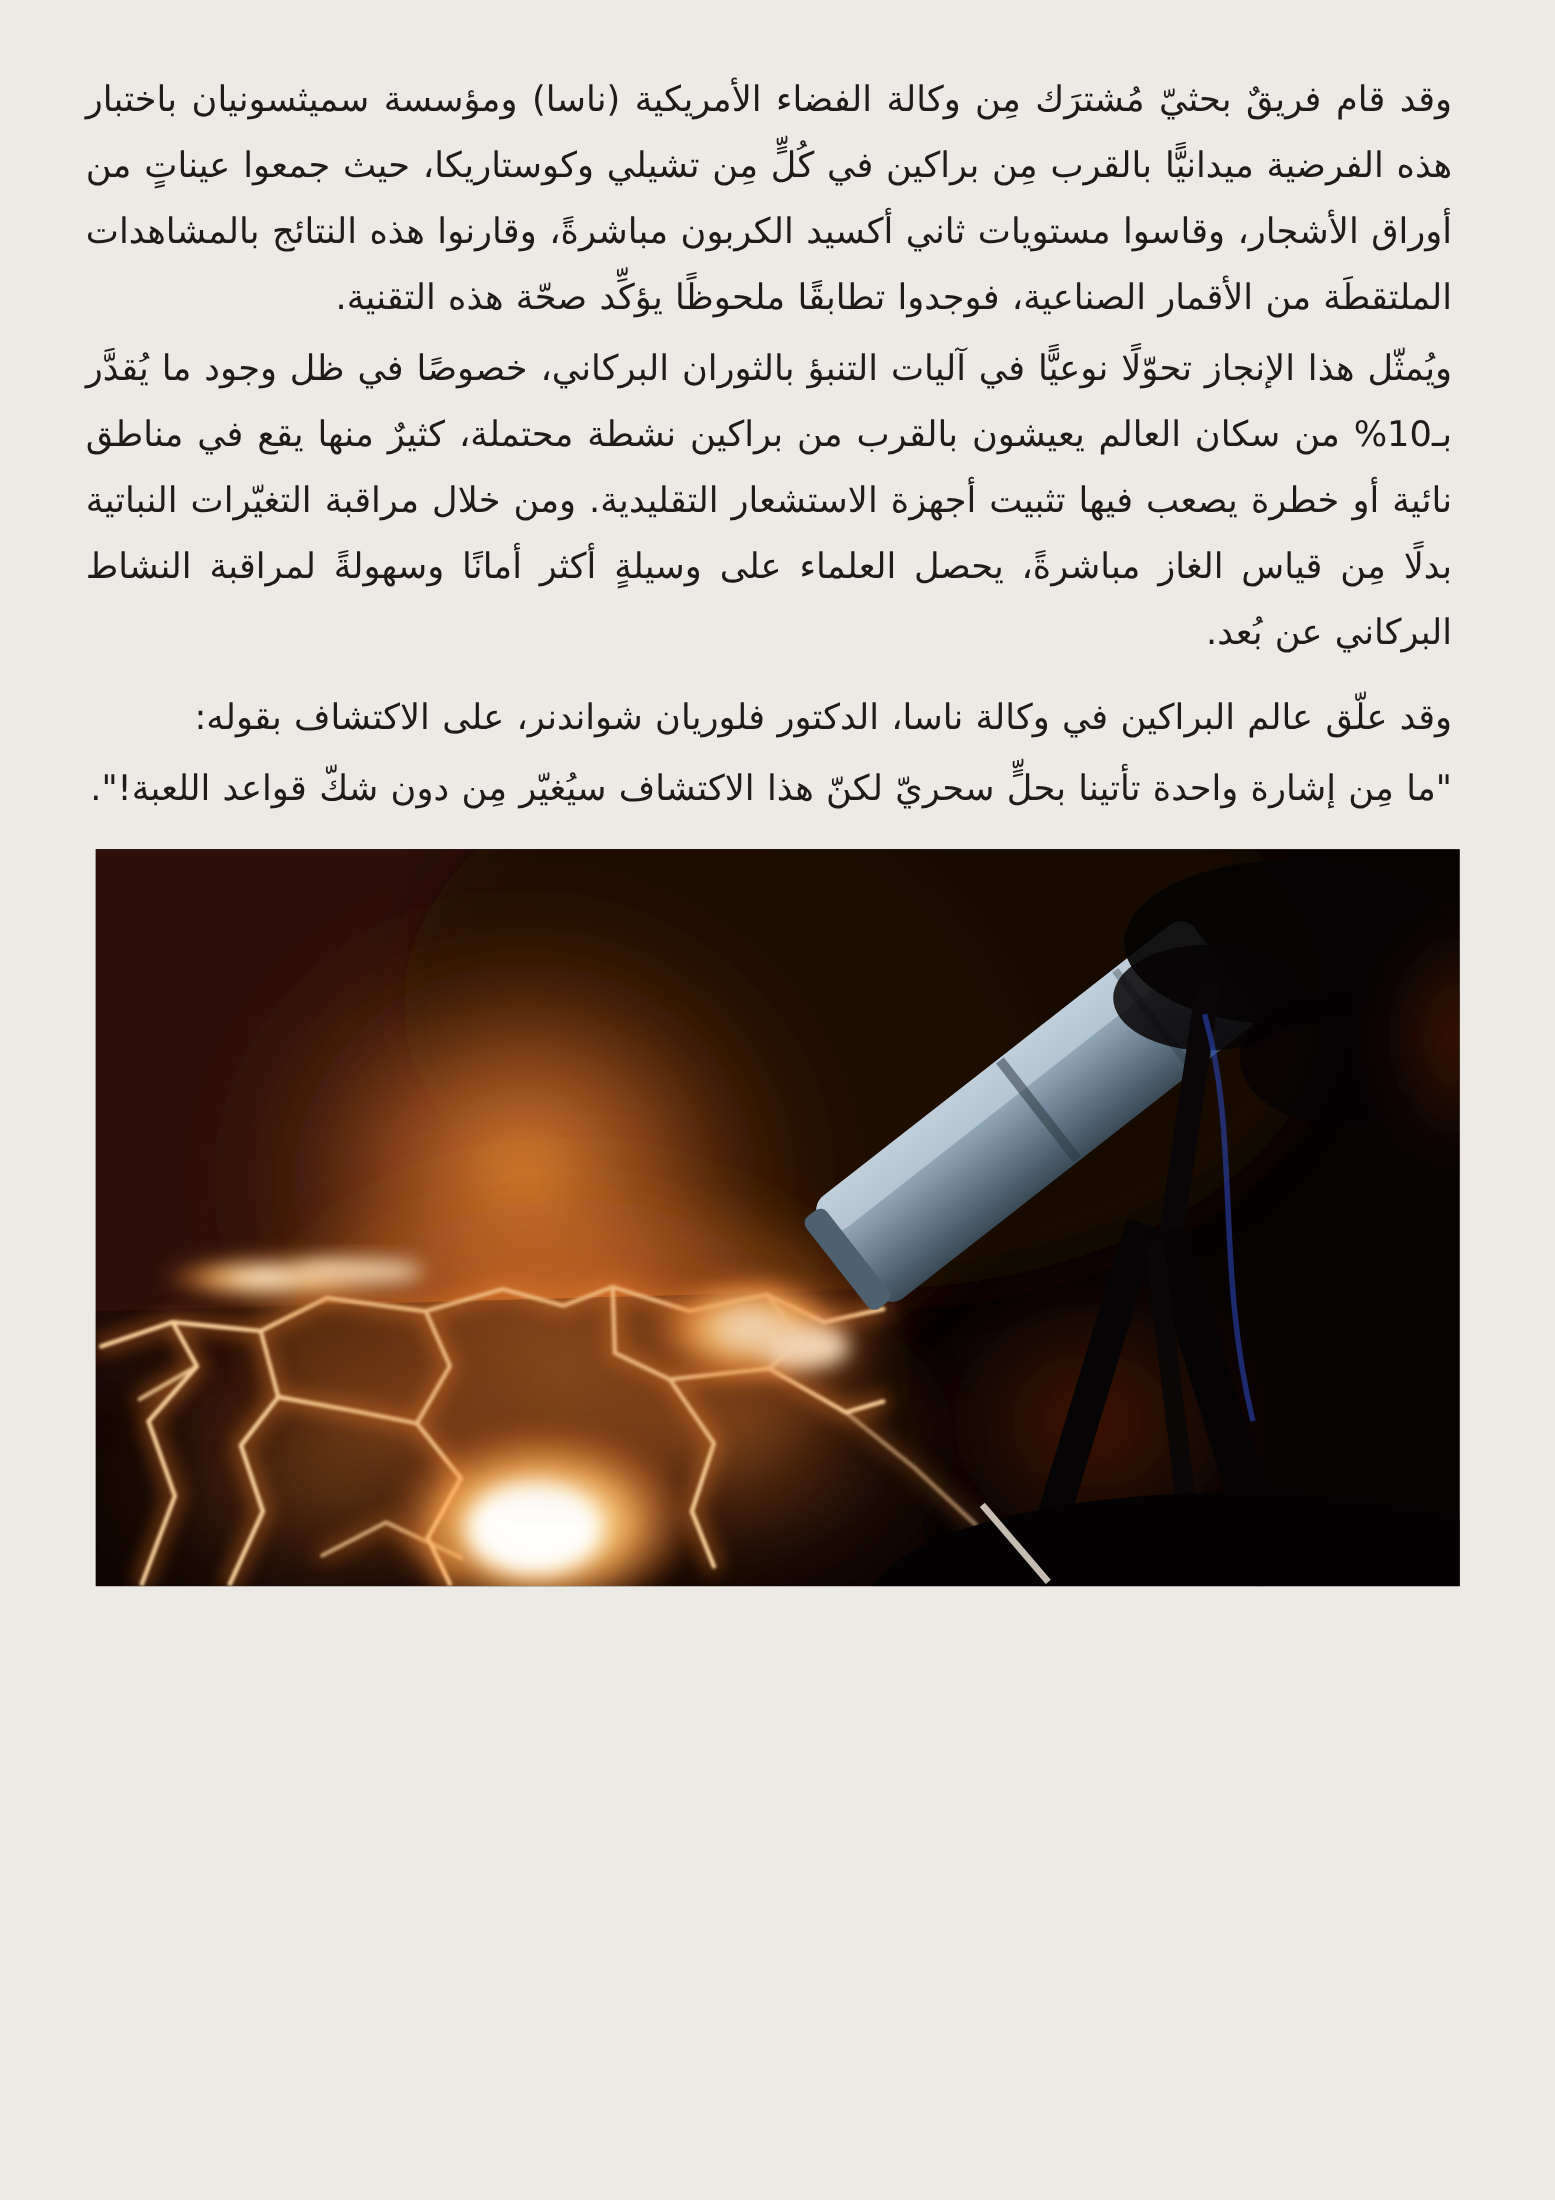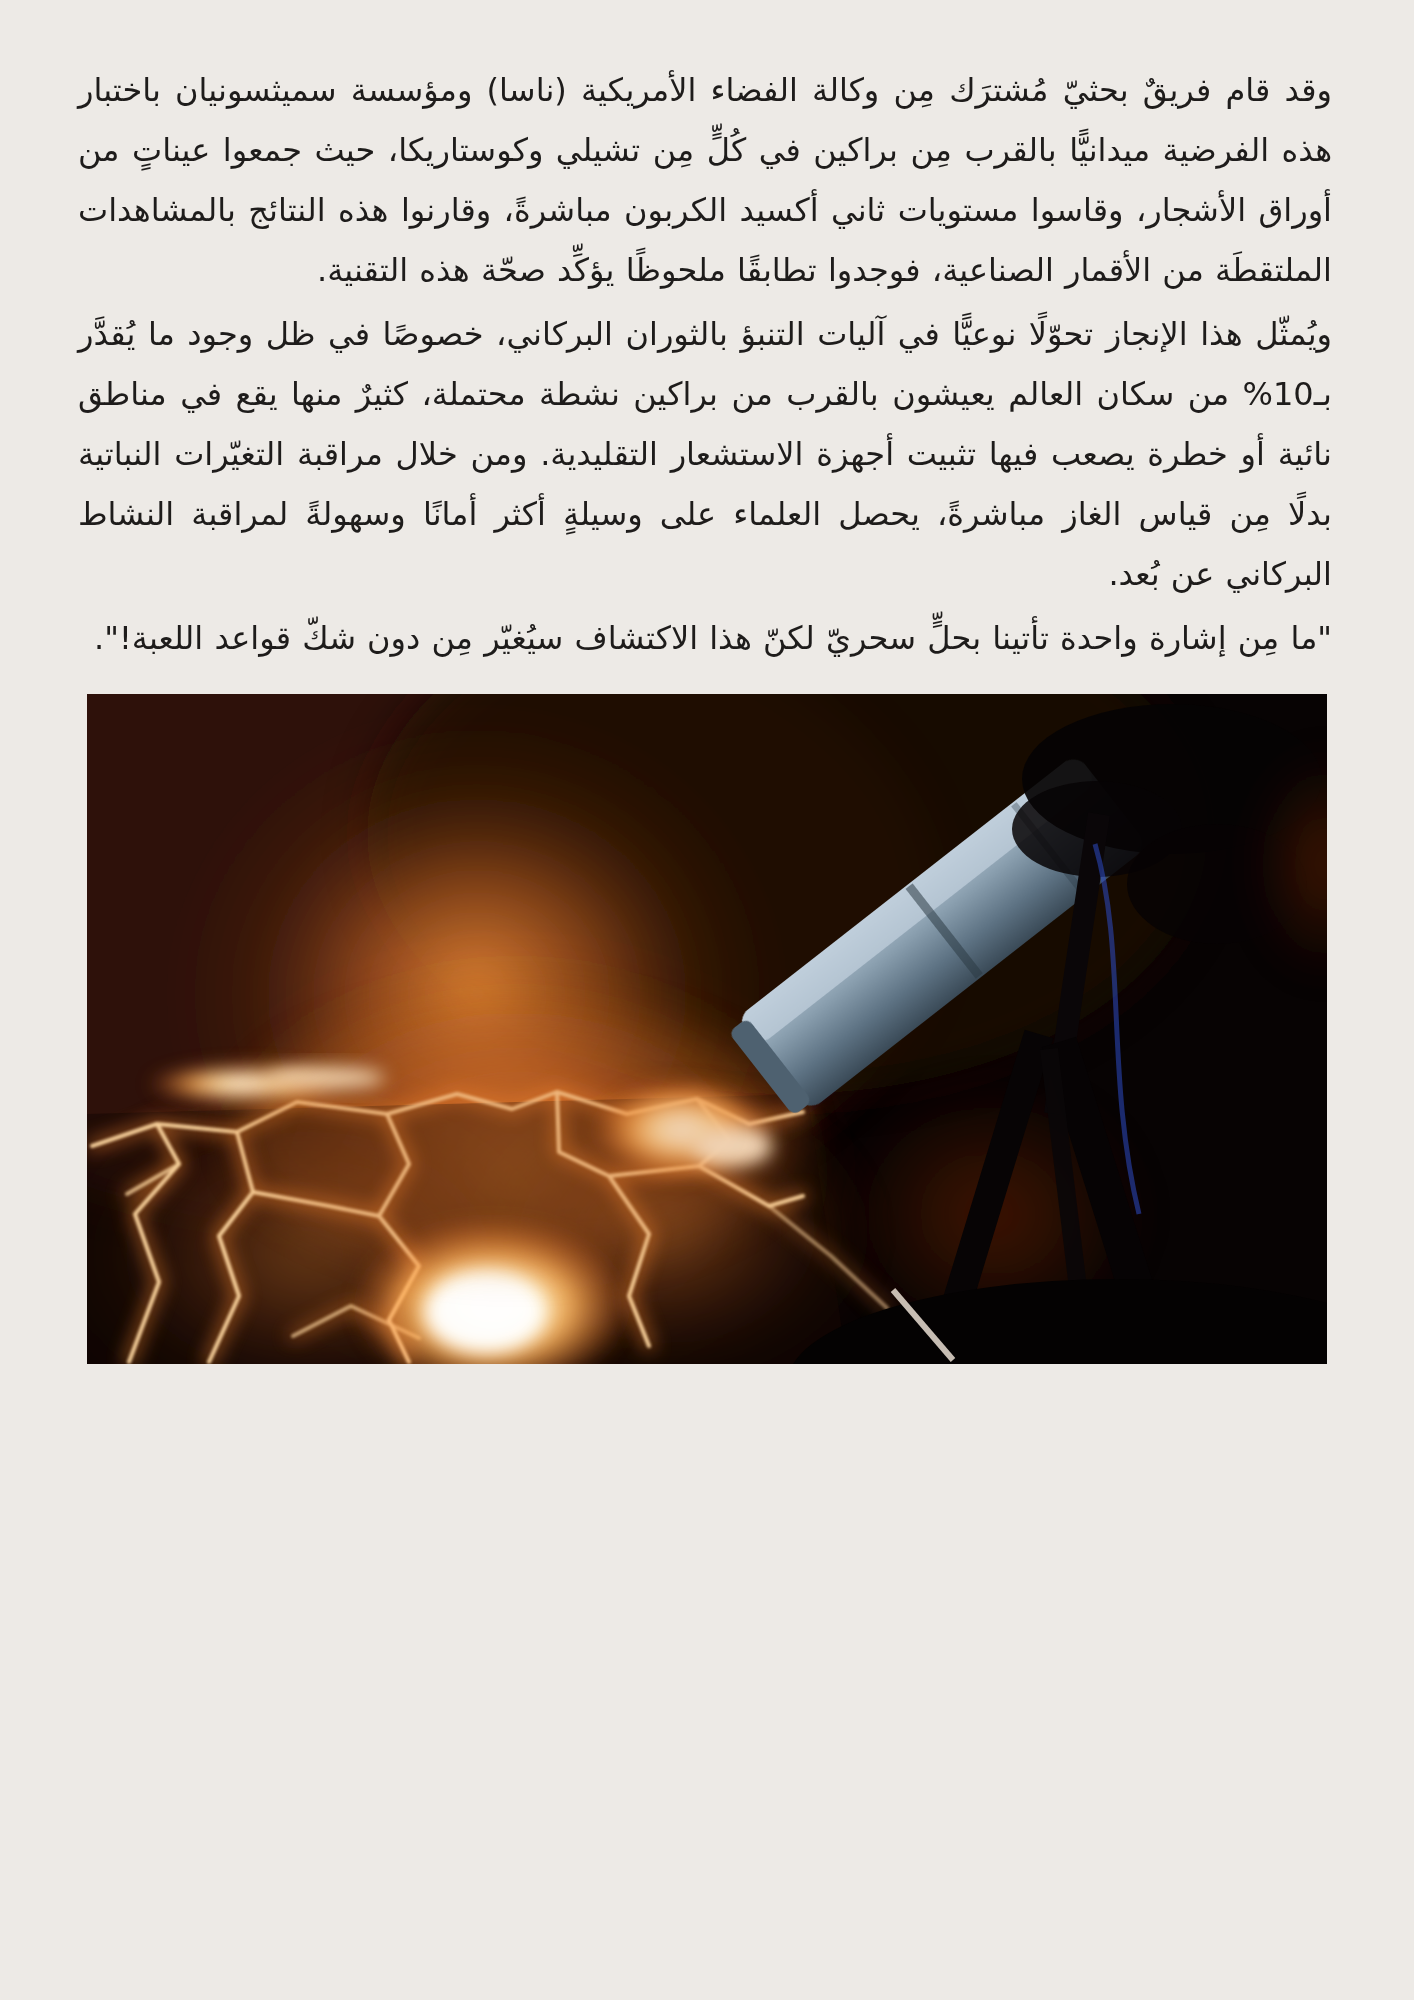--- a/index.html
+++ b/index.html
@@ -12,21 +12,21 @@
     font-family: "DejaVu Sans", sans-serif;
   }
   .page {
     box-sizing: border-box;
     width: 1414px;
     height: 2000px;
     padding: 60px 78px 0 78px;
     direction: rtl;
   }
   .article-body p {
-    margin: 0 4px 4px 0;
+    margin: 0 16px 4px 0;
     color: #1e1c1b;
     font-size: 32px;
     line-height: 60px;
     text-align: justify;
     word-spacing: 1px;
   }
   .article-body p.gap-before {
     margin-top: 18px;
   }
   figure.photo {
@@ -43,20 +43,21 @@
     height: 100%;
   }
 </style>
 </head>
 <body>
 
 <div class="page">
   <div class="article-body">
     <p>وقد قام فريقٌ بحثيّ مُشترَك مِن وكالة الفضاء الأمريكية (ناسا) ومؤسسة سميثسونيان باختبار هذه الفرضية ميدانيًّا بالقرب مِن براكين في كُلٍّ مِن تشيلي وكوستاريكا، حيث جمعوا عيناتٍ من أوراق الأشجار، وقاسوا مستويات ثاني أكسيد الكربون مباشرةً، وقارنوا هذه النتائج بالمشاهدات الملتقطَة من الأقمار الصناعية، فوجدوا تطابقًا ملحوظًا يؤكِّد صحّة هذه التقنية.</p>
     <p>ويُمثّل هذا الإنجاز تحوّلًا نوعيًّا في آليات التنبؤ بالثوران البركاني، خصوصًا في ظل وجود ما يُقدَّر بـ10% من سكان العالم يعيشون بالقرب من براكين نشطة محتملة، كثيرٌ منها يقع في مناطق نائية أو خطرة يصعب فيها تثبيت أجهزة الاستشعار التقليدية. ومن خلال مراقبة التغيّرات النباتية بدلًا مِن قياس الغاز مباشرةً، يحصل العلماء على وسيلةٍ أكثر أمانًا وسهولةً لمراقبة النشاط البركاني عن بُعد.</p>
+    <p class="gap-before">وقد علّق عالم البراكين في وكالة ناسا، الدكتور فلوريان شواندنر، على الاكتشاف بقوله:</p>
     <p>"ما مِن إشارة واحدة تأتينا بحلٍّ سحريّ لكنّ هذا الاكتشاف سيُغيّر مِن دون شكّ قواعد اللعبة!".</p>
 
     <figure class="photo">
       <svg viewBox="0 0 1240 670" preserveAspectRatio="none">
         <defs>
           <radialGradient id="gSmoke" cx="50%" cy="50%" r="50%">
             <stop offset="0%" stop-color="#f5933c" stop-opacity="0.95"></stop>
             <stop offset="40%" stop-color="#d06a28" stop-opacity="0.55"></stop>
             <stop offset="75%" stop-color="#7a3a14" stop-opacity="0.18"></stop>
             <stop offset="100%" stop-color="#7a3a14" stop-opacity="0"></stop>

